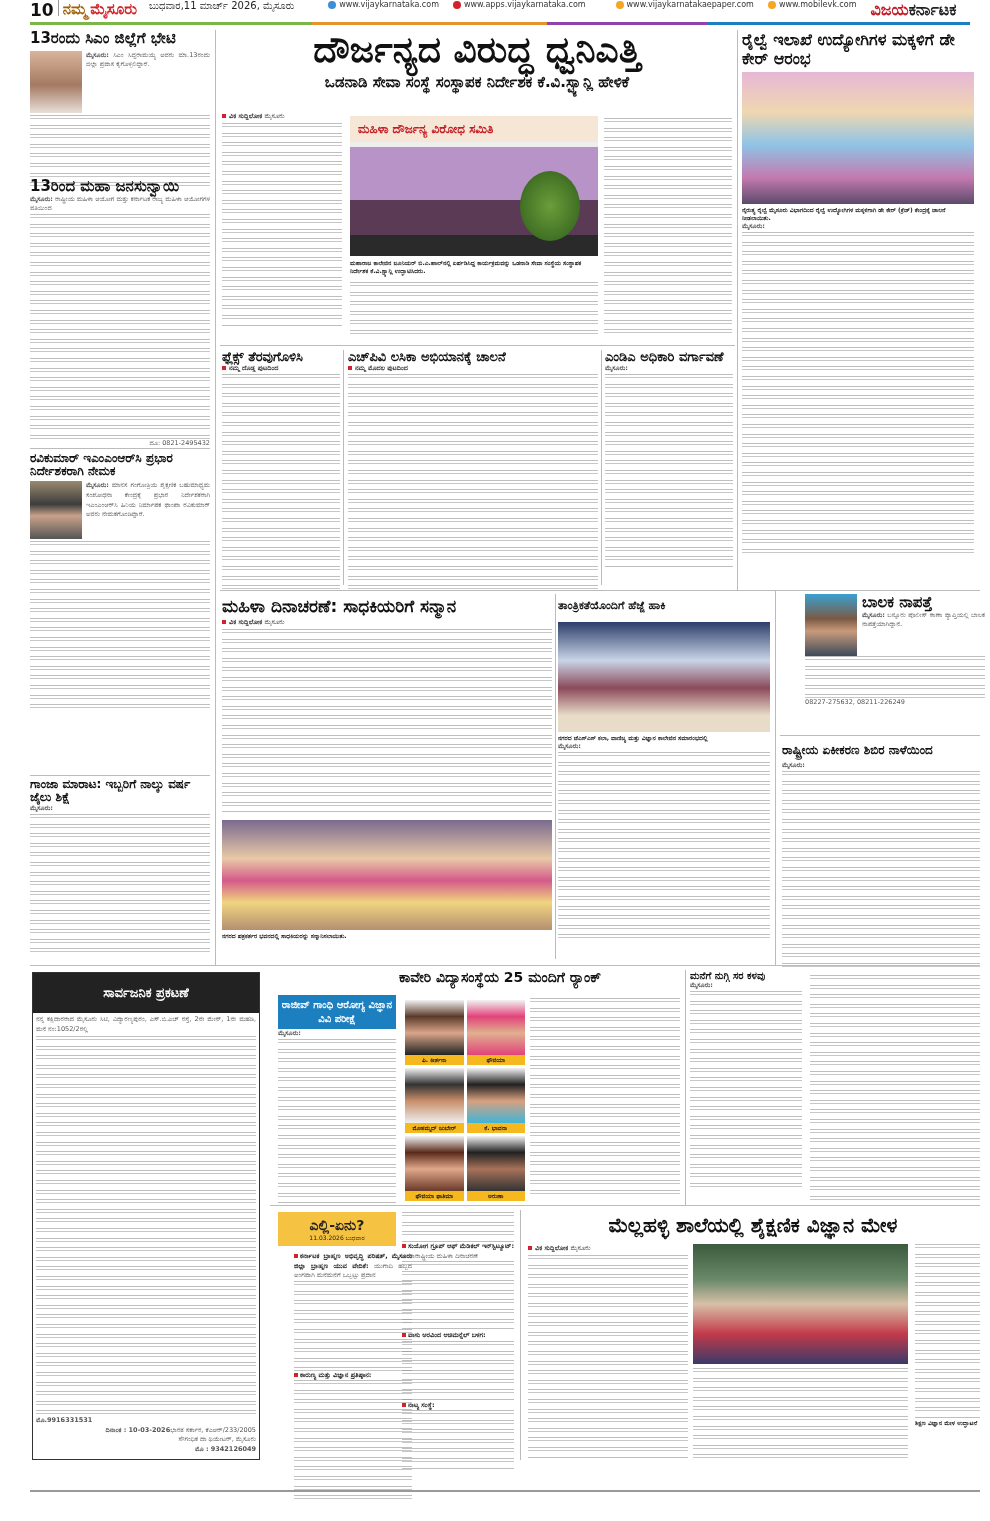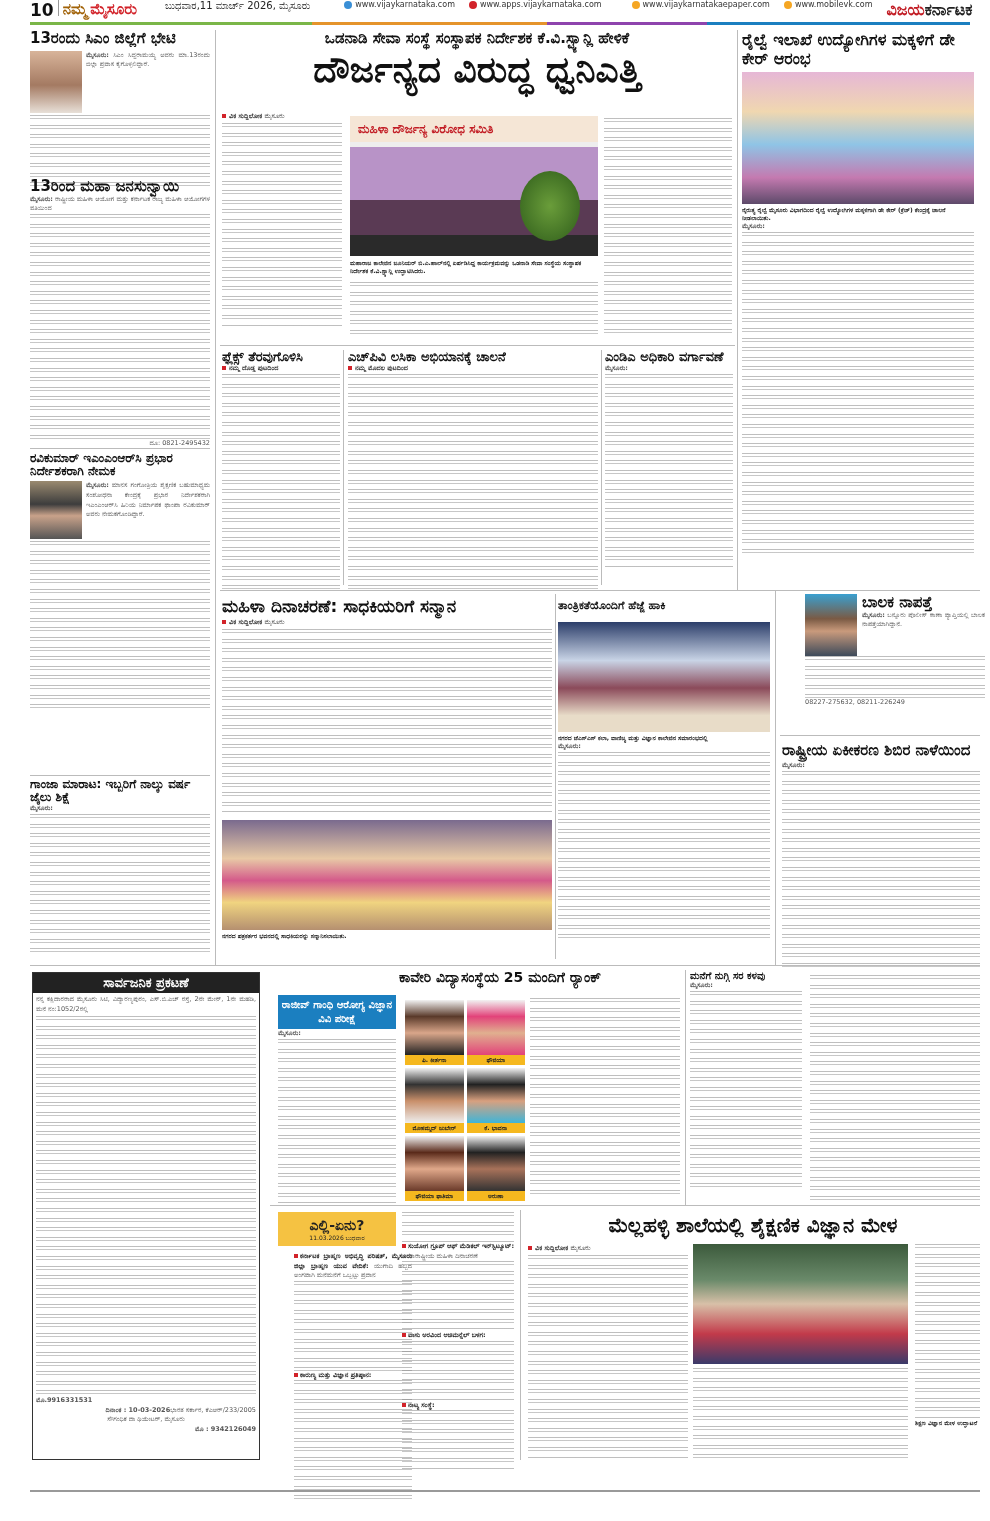--- a/index.html
+++ b/index.html
@@ -3,36 +3,36 @@
 <meta charset="utf-8">
 <style>
 *{box-sizing:border-box;margin:0;padding:0}
 body{width:990px;height:1521px;background:#fff;font-family:"DejaVu Sans",sans-serif;color:#222;overflow:hidden;position:relative}
 .abs{position:absolute}
 .topbar{left:0;top:0;width:990px;height:22px;display:flex;align-items:flex-start;font-size:10px}
 .pg{font-weight:bold;font-size:17px;margin-left:30px;color:#111}
 .pgsep{width:1px;height:16px;background:#999;margin:0 4px}
 .sect1{font-weight:bold;font-size:15px;color:#a16207}
 .sect2{font-weight:bold;font-size:15px;color:#d2232a;margin-left:3px}
-.date{margin-left:28px;font-size:10px;color:#222}
+.date{margin-left:12px;font-size:10px;color:#222}
 .url{font-size:8px;color:#333;display:flex;align-items:center;margin-left:14px}
 .dot{width:8px;height:8px;border-radius:50%;margin-right:3px}
 .brand{font-weight:bold;font-size:16px;color:#c21d25;margin-left:14px}
 .brand b{color:#222}
 .rule{left:30px;top:22px;height:3px;width:940px;background:linear-gradient(90deg,#7ab648 0 30%,#e5942b 30% 55%,#8e44ad 55% 72%,#1b7fc0 72% 100%)}
 .hl{font-weight:bold;color:#111;line-height:1.1}
 .body{font-size:6.5px;line-height:9.6px;color:#555;text-align:justify}
 .txt{background:repeating-linear-gradient(180deg,#8a8a8a 0 1px,transparent 1px 3px,#9a9a9a 3px 4px,transparent 4px 9.6px);opacity:.55}
 .photo{background:linear-gradient(135deg,#c9a98b,#7a5b4c 40%,#b58b6f 70%,#4d3a33)}
 .vline{width:1px;background:#bbb}
 .hline{height:1px;background:#bbb}
 .byline{font-size:6.5px;font-weight:bold;color:#333}
 .byline i{display:inline-block;width:4px;height:4px;background:#d2232a;margin-right:3px}
 .cap{font-size:6px;font-weight:bold;color:#222}
-.notice-h{background:#222;color:#fff;text-align:center;font-weight:bold;font-size:13px;padding:2px}
+.notice-h{background:#222;color:#fff;text-align:center;font-weight:bold;font-size:13px;padding:12px}
 .bluebox{background:#1b7fc0;color:#fff;text-align:center;font-weight:bold;font-size:10px;padding:3px;line-height:14px}
 .rank-name{background:#f5b81f;font-size:6px;text-align:center;color:#222;font-weight:bold;height:10px;line-height:10px}
 .yellowbox{background:#f5c242;display:flex;align-items:center;justify-content:center;flex-direction:column}
 </style>
 </head>
 <body>
 
 <div class="abs topbar">
   <span class="pg">10</span>
   <span class="pgsep"></span>
@@ -83,22 +83,22 @@
   <div class="txt" style="clear:both;height:170px"></div>
 </div>
 <div class="abs hline" style="left:30px;top:775px;width:180px"></div>
 <div class="abs" style="left:30px;top:778px;width:180px">
   <div class="hl" style="font-size:12px">ಗಾಂಜಾ ಮಾರಾಟ: ಇಬ್ಬರಿಗೆ ನಾಲ್ಕು ವರ್ಷ ಜೈಲು ಶಿಕ್ಷೆ</div>
   <div class="body"><b>ಮೈಸೂರು:</b></div>
   <div class="txt" style="height:140px"></div>
 </div>
 
 <div class="abs" style="left:222px;top:28px;width:510px;text-align:center">
+  <div class="hl" style="font-size:36px;line-height:44px">ದೌರ್ಜನ್ಯದ ವಿರುದ್ಧ ಧ್ವನಿಎತ್ತಿ</div>
   <div class="hl" style="font-size:15px;line-height:20px">ಒಡನಾಡಿ ಸೇವಾ ಸಂಸ್ಥೆ ಸಂಸ್ಥಾಪಕ ನಿರ್ದೇಶಕ ಕೆ.ವಿ.ಸ್ಟ್ಯಾನ್ಲಿ ಹೇಳಿಕೆ</div>
-  <div class="hl" style="font-size:36px;line-height:44px">ದೌರ್ಜನ್ಯದ ವಿರುದ್ಧ ಧ್ವನಿಎತ್ತಿ</div>
 </div>
 <div class="abs" style="left:222px;top:112px;width:120px">
   <div class="byline"><i></i><span>ವಿಕ ಸುದ್ದಿಲೋಕ</span> <span style="font-weight:normal">ಮೈಸೂರು</span></div>
   <div class="txt" style="height:205px;margin-top:3px"></div>
 </div>
 <div class="abs" style="left:350px;top:116px;width:248px;height:140px;background:linear-gradient(180deg,#eee 0 22%,#b893c7 22% 60%,#5a3a54 60% 85%,#2a2a2a 85%)">
   <div style="color:#c21d25;font-weight:bold;font-size:12px;padding:6px 8px;background:#f5e6d6">ಮಹಿಳಾ ದೌರ್ಜನ್ಯ ವಿರೋಧ ಸಮಿತಿ</div>
   <div style="position:absolute;left:170px;top:55px;width:60px;height:70px;border-radius:50%;background:radial-gradient(#6a9d3a,#2e5c1a)"></div>
 </div>
 <div class="abs cap" style="left:350px;top:259px;width:248px">ಮಹಾರಾಜ ಕಾಲೇಜಿನ ಜೂನಿಯರ್ ಬಿ.ಎ.ಹಾಲ್‌ನಲ್ಲಿ ಏರ್ಪಡಿಸಿದ್ದ ಕಾರ್ಯಕ್ರಮವನ್ನು ಒಡನಾಡಿ ಸೇವಾ ಸಂಸ್ಥೆಯ ಸಂಸ್ಥಾಪಕ ನಿರ್ದೇಶಕ ಕೆ.ವಿ.ಸ್ಟ್ಯಾನ್ಲಿ ಉದ್ಘಾಟಿಸಿದರು.</div>
@@ -150,38 +150,38 @@
 </div>
 <div class="abs" style="left:805px;top:594px;width:180px">
   <div style="float:left;width:52px;height:62px;margin-right:5px;background:linear-gradient(180deg,#3aa0d0,#7a5a44 40%,#c99a7c 60%,#3d4a5a)"></div>
   <div class="hl" style="font-size:15px">ಬಾಲಕ ನಾಪತ್ತೆ</div>
   <div class="body"><b>ಮೈಸೂರು:</b> <span>ಬನ್ನೂರು ಪೊಲೀಸ್ ಠಾಣಾ ವ್ಯಾಪ್ತಿಯಲ್ಲಿ ಬಾಲಕ ನಾಪತ್ತೆಯಾಗಿದ್ದಾನೆ.</span></div>
   <div class="txt" style="clear:both;height:42px"></div>
   <div class="body">08227-275632, 08211-226249</div>
 </div>
 <div class="abs hline" style="left:780px;top:735px;width:200px"></div>
 <div class="abs" style="left:782px;top:740px;width:198px">
-  <div class="hl" style="font-size:15px;line-height:21px">ರಾಷ್ಟ್ರೀಯ ಏಕೀಕರಣ ಶಿಬಿರ ನಾಳೆಯಿಂದ</div>
+  <div class="hl" style="font-size:12px;line-height:21px">ರಾಷ್ಟ್ರೀಯ ಏಕೀಕರಣ ಶಿಬಿರ ನಾಳೆಯಿಂದ</div>
   <div class="body"><b>ಮೈಸೂರು:</b></div>
   <div class="txt" style="height:200px"></div>
 </div>
 
 <div class="abs hline" style="left:30px;top:965px;width:950px"></div>
 <div class="abs" style="left:32px;top:972px;width:228px;height:488px;border:1px solid #333">
   <div class="notice-h">ಸಾರ್ವಜನಿಕ ಪ್ರಕಟಣೆ</div>
   <div class="body" style="padding:2px 3px">ನನ್ನ ಕಕ್ಷಿದಾರರಾದ ಮೈಸೂರು ಸಿಟಿ, ವಿದ್ಯಾರಣ್ಯಪುರಂ, ಎಸ್.ಬಿ.ಎಚ್ ರಸ್ತೆ, 2ನೇ ಮೇನ್, 1ನೇ ಮಹಡಿ, ಮನೆ ನಂ:1052/2ರಲ್ಲಿ</div>
   <div class="txt" style="height:380px;margin:0 3px"></div>
   <div class="body" style="padding:0 3px;display:flex;justify-content:space-between">
       <b>ಮೊ.9916331531</b>
     </div>
   <div class="body" style="padding:0 3px;display:flex;justify-content:flex-end">
       <b>ದಿನಾಂಕ : 10-03-2026</b>
       <span>ಭಾರತ ಸರ್ಕಾರ, ಕೆಎಆರ್/233/2005</span>
     </div>
-  <div class="body" style="padding:0 3px;text-align:center">ಸೌಗಂಧಿಕ ದಾ ಥಿಯೇಟರ್, ಮೈಸೂರು</div>
+  <div class="body" style="padding:0 3px;text-align:right">ಸೌಗಂಧಿಕ ದಾ ಥಿಯೇಟರ್, ಮೈಸೂರು</div>
   <div class="body" style="padding:0 3px;text-align:right;font-weight:bold">ಮೊ : 9342126049</div>
 </div>
 
 <div class="abs" style="left:270px;top:970px;width:460px;text-align:center">
   <div class="hl" style="font-size:14px">ಕಾವೇರಿ ವಿದ್ಯಾಸಂಸ್ಥೆಯ 25 ಮಂದಿಗೆ ರ‍್ಯಾಂಕ್</div>
 </div>
 <div class="abs" style="left:278px;top:995px;width:118px">
   <div class="bluebox">ರಾಜೀವ್ ಗಾಂಧಿ ಆರೋಗ್ಯ ವಿಜ್ಞಾನ ವಿವಿ ಪರೀಕ್ಷೆ</div>
   <div class="body"><b>ಮೈಸೂರು:</b></div>
   <div class="txt" style="height:170px"></div>

